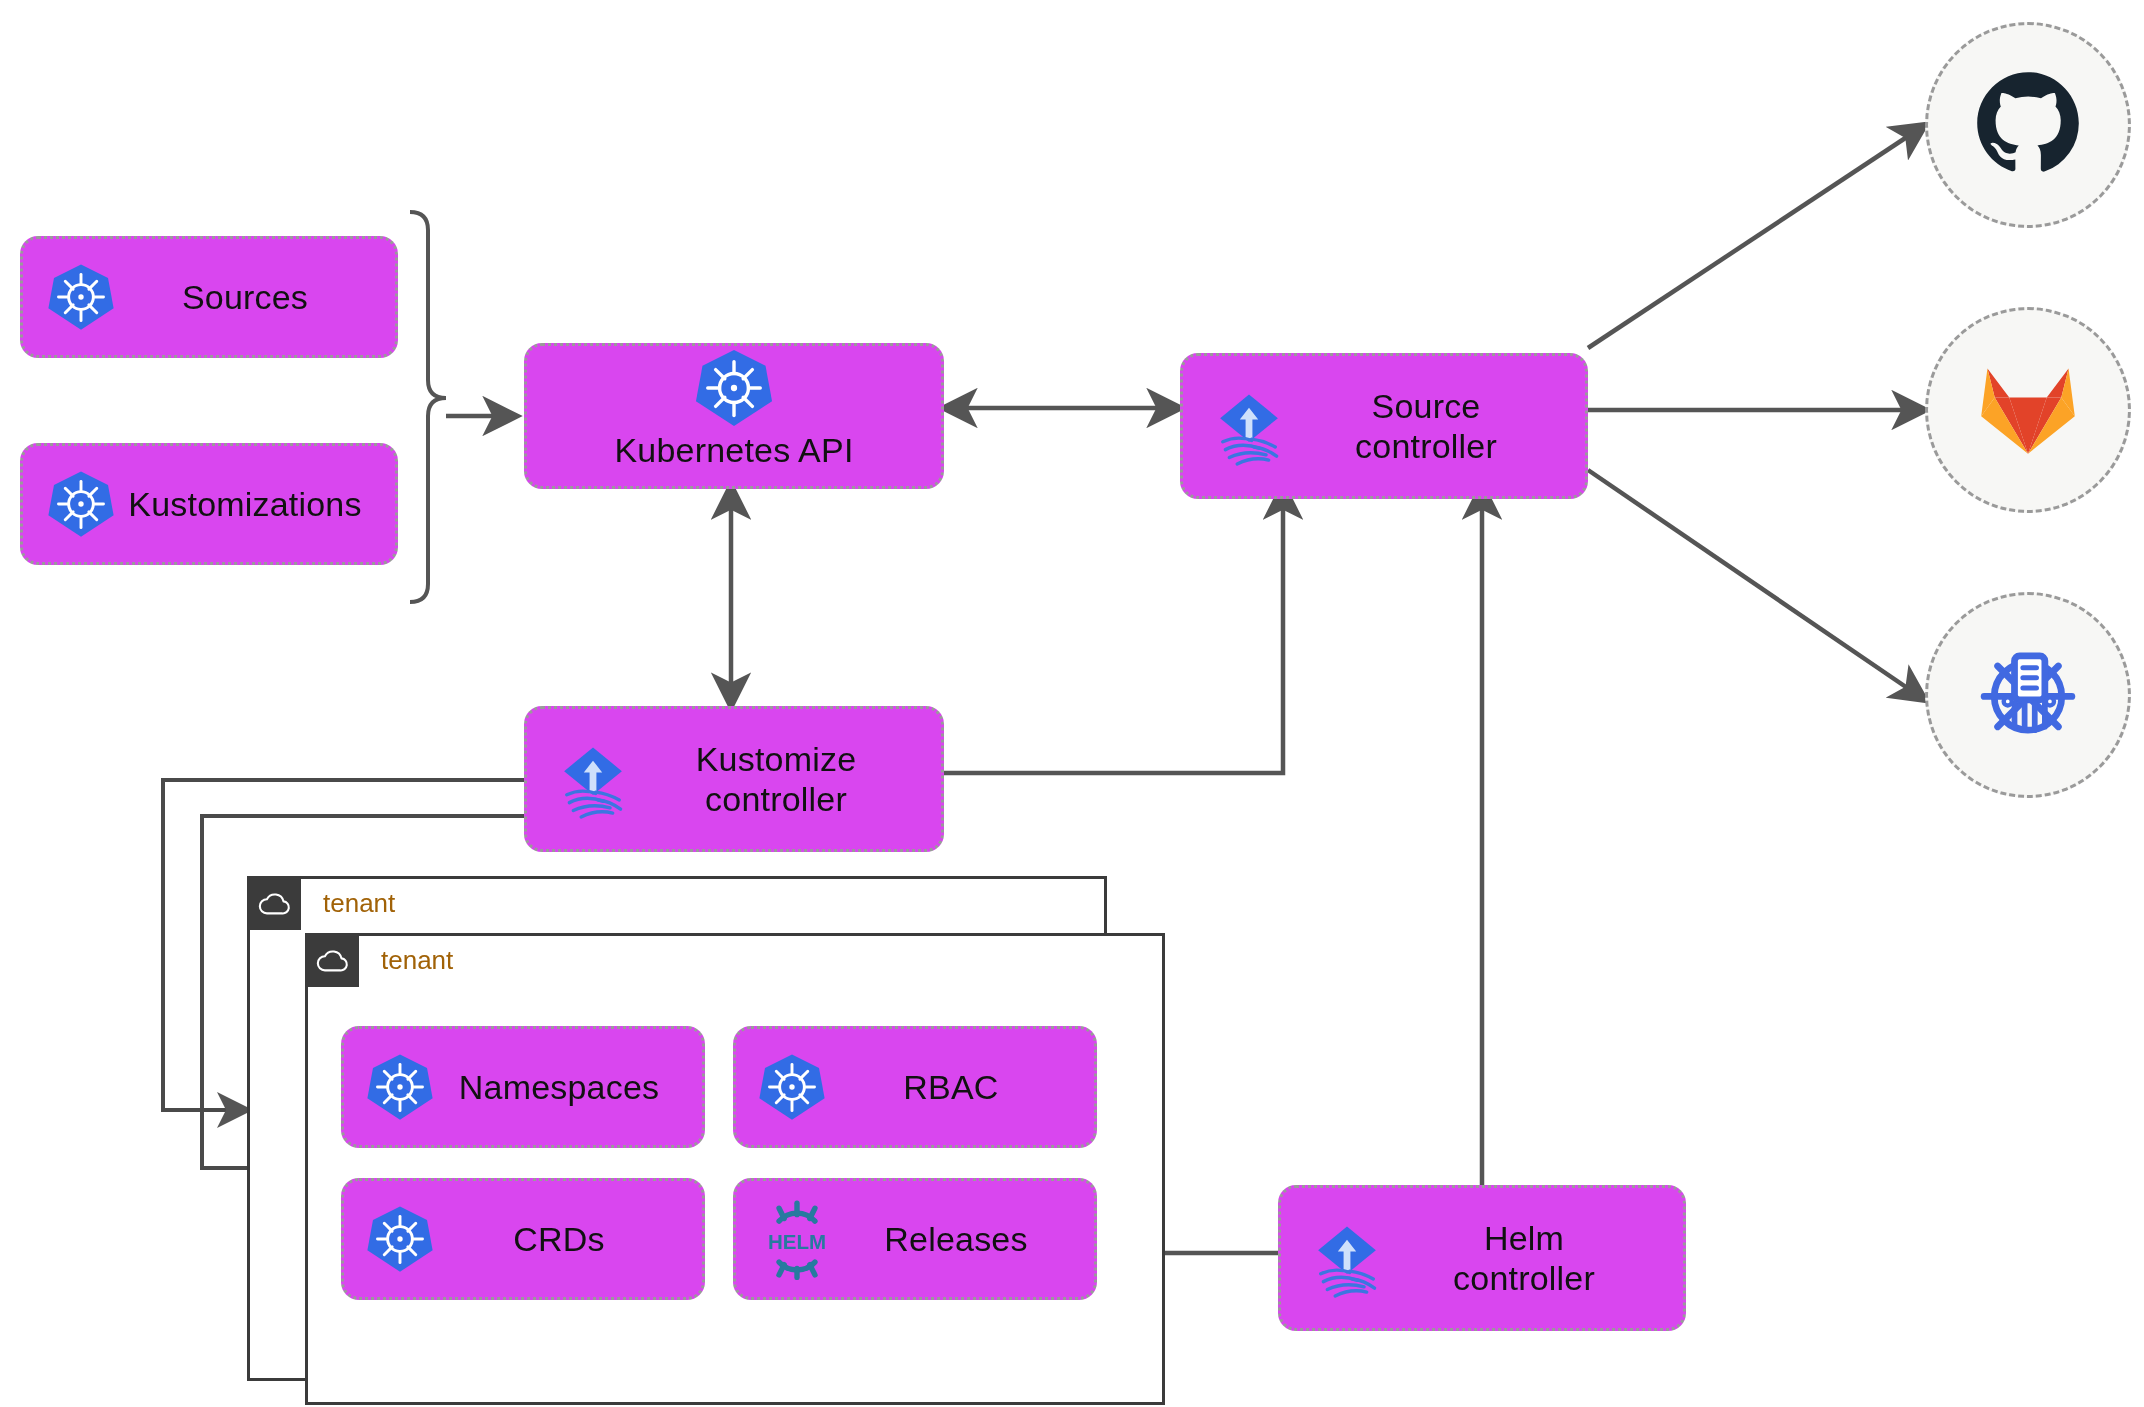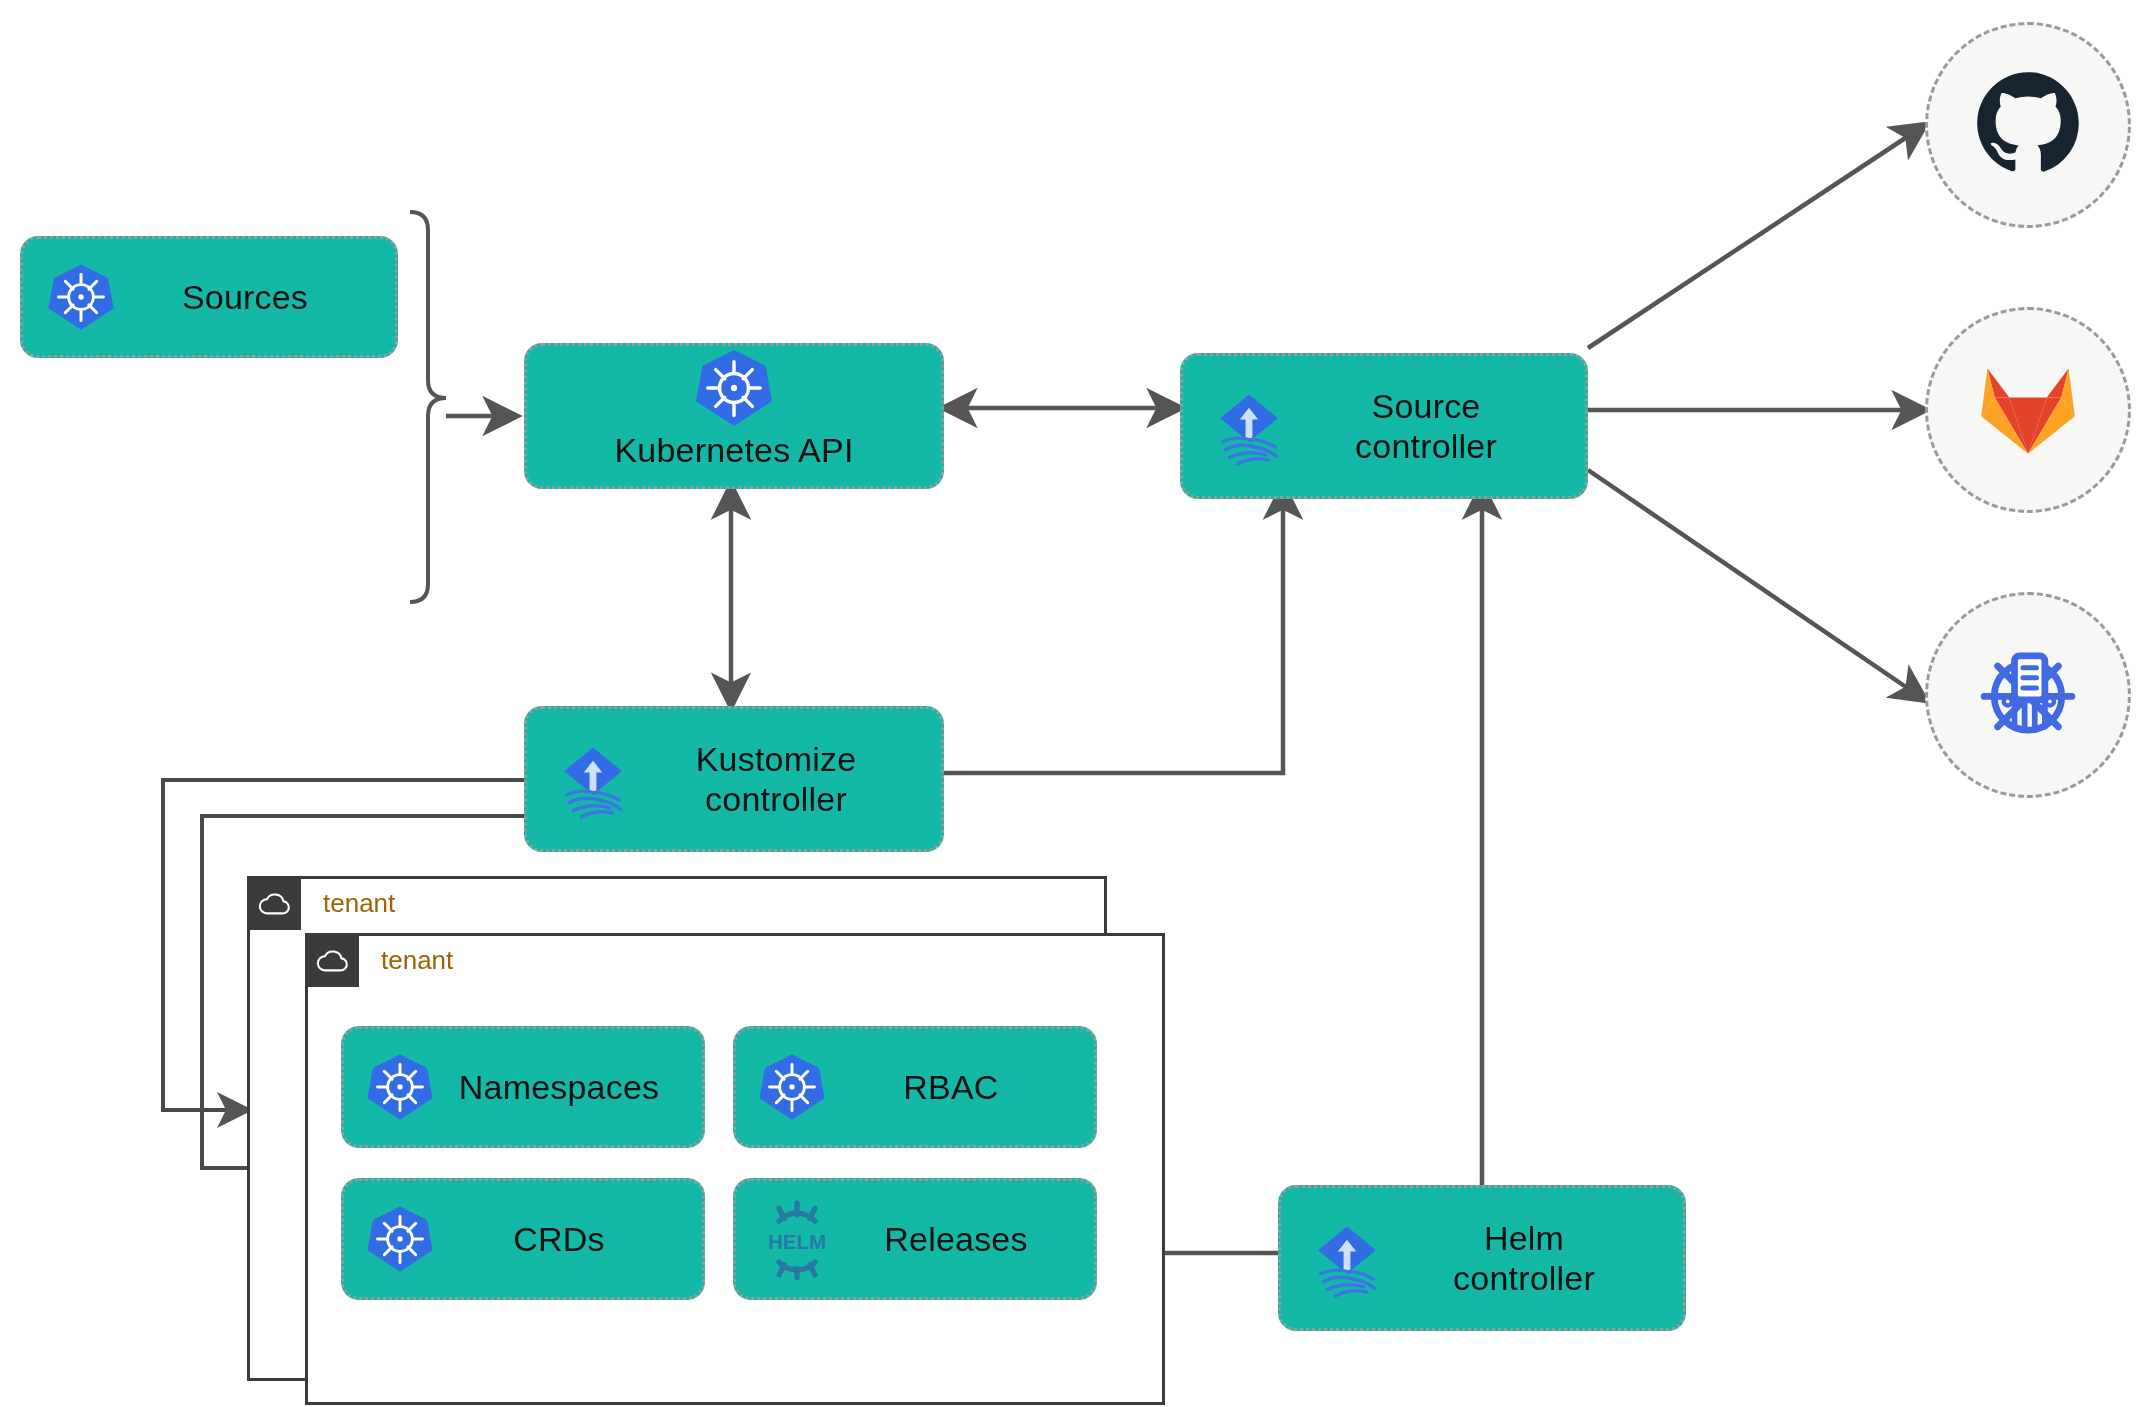--- a/index.html
+++ b/index.html
@@ -2,21 +2,21 @@
 <html><head>
 <meta charset="utf-8">
 <style>
   html,body{margin:0;padding:0;background:#ffffff;}
   body{font-family:"Liberation Sans", sans-serif;}
   #stage{position:relative;width:2144px;height:1407px;background:#ffffff;overflow:hidden;}
 
   
   .node{
     position:absolute;
-    background:#14b8a6;
+    background:#d946ef;
     border:3px dotted #9a9a9a;
     border-radius:18px;
     display:flex;
     align-items:center;
     box-sizing:border-box;
   }
   .node .ico{flex:0 0 auto;display:flex;align-items:center;justify-content:center;}
   .node .lbl{
     flex:1 1 auto;
     text-align:center;
@@ -118,20 +118,40 @@
           <line x1="18" y1="18" x2="25" y2="25"></line>
           <line x1="39" y1="39" x2="46" y2="46"></line>
           <line x1="46" y1="18" x2="39" y2="25"></line>
           <line x1="25" y1="39" x2="18" y2="46"></line>
         </g>
       </svg>
     </span>
     <span class="lbl">Sources</span>
   </div>
 
+  <div class="node" style="left:20px;top:443px;width:378px;height:122px;padding:0 22px;">
+    <span class="ico">
+      <svg width="72" height="72" viewBox="0 0 64 64" aria-hidden="true">
+        <polygon points="32,3 56,15 61,42 32,61 3,42 8,15" fill="#326ce5"></polygon>
+        <g fill="none" stroke="#ffffff" stroke-width="2.6" stroke-linecap="round">
+          <circle cx="32" cy="32" r="11"></circle>
+            <circle cx="32" cy="32" r="2.4" fill="#ffffff" stroke="none"></circle>
+          <line x1="32" y1="12" x2="32" y2="21"></line>
+            <line x1="32" y1="43" x2="32" y2="53"></line>
+          <line x1="12" y1="32" x2="21" y2="32"></line>
+            <line x1="43" y1="32" x2="52" y2="32"></line>
+          <line x1="18" y1="18" x2="25" y2="25"></line>
+            <line x1="39" y1="39" x2="46" y2="46"></line>
+          <line x1="46" y1="18" x2="39" y2="25"></line>
+            <line x1="25" y1="39" x2="18" y2="46"></line>
+        </g>
+      </svg>
+    </span>
+    <span class="lbl">Kustomizations</span>
+  </div>
 
   <div class="node" style="left:524px;top:343px;width:420px;height:146px;padding:0 24px;flex-direction:column;">
     <span class="ico">
       <svg width="84" height="84" viewBox="0 0 64 64" aria-hidden="true">
         <polygon points="32,3 56,15 61,42 32,61 3,42 8,15" fill="#326ce5"></polygon>
         <g fill="none" stroke="#ffffff" stroke-width="2.6" stroke-linecap="round">
           <circle cx="32" cy="32" r="11"></circle>
             <circle cx="32" cy="32" r="2.4" fill="#ffffff" stroke="none"></circle>
           <line x1="32" y1="12" x2="32" y2="21"></line>
             <line x1="32" y1="43" x2="32" y2="53"></line>

